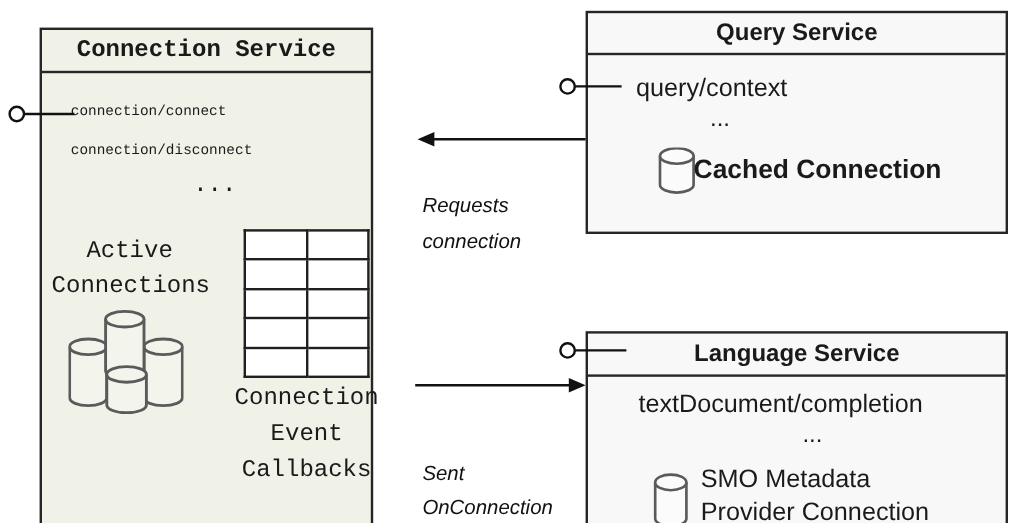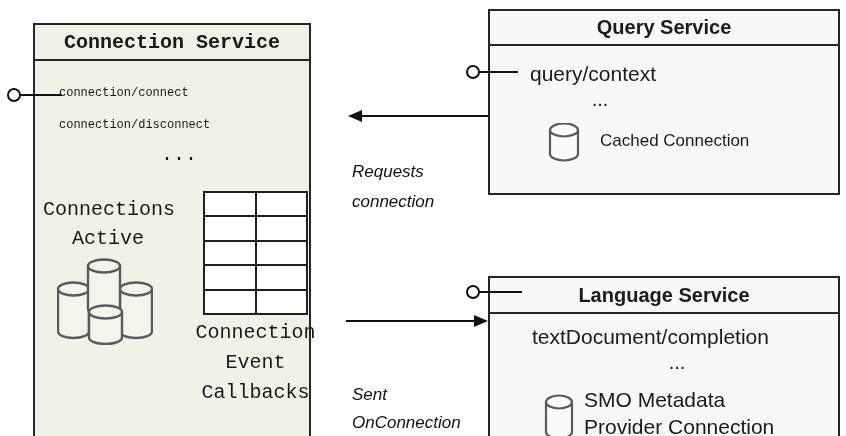--- a/index.html
+++ b/index.html
@@ -28,21 +28,21 @@
   .active-label{left:8px;top:170px;width:130px;text-align:center;font-size:20px;line-height:29px;}
   .cluster-icon{left:22px;top:232px;}
 
   .cb-table{left:168px;top:166px;width:105px;height:124px;border-collapse:collapse;}
   .cb-table td{border:2px solid #1f1f1f;background:var(--cell);}
   .cb-label{left:148px;top:293px;width:145px;text-align:center;font-size:20px;line-height:30px;}
 
   .q-method{left:40px;top:50px;font-size:21px;line-height:26px;white-space:nowrap;}
   .q-dots{left:40px;top:76px;width:140px;text-align:center;font-size:20px;line-height:24px;}
   .q-db{left:58px;top:112px;}
-  .q-cache{left:110px;top:117px;font-size:17px;line-height:26px;white-space:nowrap;}
+  .q-cache{left:88px;top:117px;font-size:22px;line-height:26px;white-space:nowrap;font-weight:bold;}
 
   .l-method{left:42px;top:46px;font-size:21px;line-height:26px;white-space:nowrap;text-align:center;}
   .l-dots{left:42px;top:72px;width:290px;text-align:center;font-size:20px;line-height:24px;}
   .l-db{left:54px;top:116px;}
   .l-provider{left:94px;top:108px;width:230px;font-size:21px;line-height:27px;}
 
   .annotation{position:absolute;font-style:italic;font-size:17px;text-align:left;color:#111;margin-top:36px;}
   .ann-requests{left:352px;top:121px;width:128px;line-height:30px;}
   .ann-sent{left:352px;top:345px;width:130px;line-height:28px;}
 
@@ -55,22 +55,22 @@
 
   <div class="box box-connection">
     <div class="box-header">Connection Service</div>
     <div class="abs methods">
       <div>connection/connect</div>
       <div>connection/disconnect</div>
     </div>
     <div class="abs dots-conn">...</div>
 
     <div class="abs active-label">
+      <div>Active</div>
       <div>Connections</div>
-      <div>Active</div>
     </div>
 
     <svg class="abs cluster-icon" width="96" height="88" viewBox="0 0 96 88">
       <g fill="#f3f4ec" stroke="#5a5a5a" stroke-width="2.4">
         <path d="M 1 32 L 1 74.5 A 15.5 6.5 0 0 0 32 74.5 L 32 32"></path>
         <ellipse cx="16.5" cy="32" rx="15.5" ry="6.5"></ellipse>
         <path d="M 63 32 L 63 74.5 A 16 6.5 0 0 0 95 74.5 L 95 32"></path>
         <ellipse cx="79" cy="32" rx="16" ry="6.5"></ellipse>
         <path d="M 31 9 L 31 52 A 16 6.5 0 0 0 63 52 L 63 9"></path>
         <ellipse cx="47" cy="9" rx="16" ry="6.5"></ellipse>

